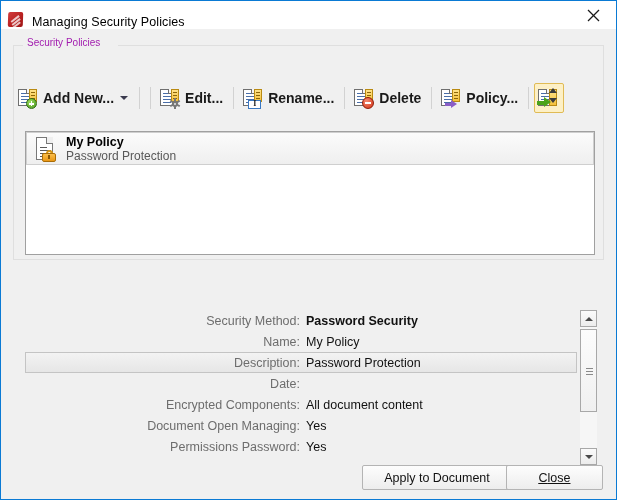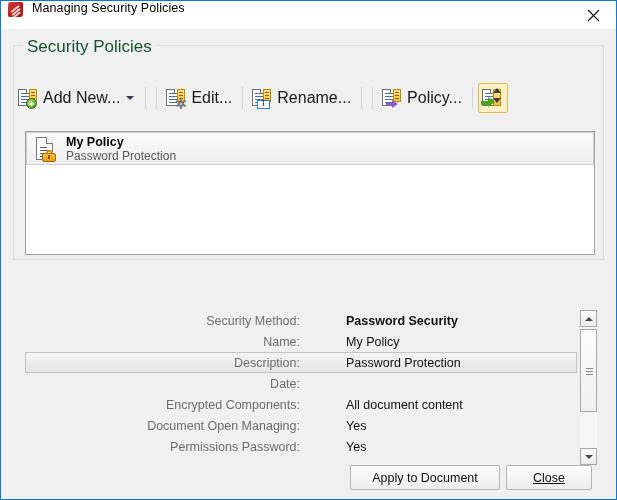--- a/index.html
+++ b/index.html
@@ -24,21 +24,21 @@
   }
 
   
   .titlebar {
     position: absolute;
     left: 0; top: 0;
     width: 615px;
     height: 28px;
     background: #ffffff;
     display: flex;
-    align-items: flex-start;
+    align-items: flex-end;
   }
   .title-icon {
     width: 18px;
     height: 18px;
     margin-left: 6px;
     margin-right: 7px;
     position: relative;
     flex: none;
   }
   .title-icon .bk {
@@ -99,22 +99,22 @@
   .groupbox .gb-top-right {
     position: absolute;
     top: 0;
     height: 1px;
     background: #dfdfdf;
   }
   .gb-label {
     position: absolute;
     top: -8px;
     left: 9px;
-    font-size: 17px;
-    color: #14532d;
+    font-size: 10px;
+    color: #a21caf;
     background: #f0f0f0;
     padding: 0 4px;
     white-space: nowrap;
   }
 
   #gb-security { left: 11px; top: 16px; width: 591px; height: 215px; }
   #gb-details  { left: 11px; top: 243px; width: 591px; height: 200px; }
 
   
   .toolbar {
@@ -124,25 +124,26 @@
     width: 532px;
     height: 30px;
     display: flex;
     align-items: center;
   }
   .tb-btn {
     display: flex;
     align-items: center;
     height: 28px;
     padding: 0 5px 0 3px;
-    font-size: 16px;
+    font-size: 14px;
     color: #1a1a1a;
     white-space: nowrap;
     cursor: default;
     user-select: none;
+    font-weight: bold;
   }
   .tb-btn .lbl { margin-left: 4px; }
   .tb-sep {
     width: 1px;
     height: 22px;
     background: #d2d2d2;
     margin: 0 5px;
     flex: none;
   }
   .tb-caret {
@@ -462,21 +463,20 @@
     top: 281px;
     width: 552px;
     height: 155px;
   }
   .detail-row {
     position: relative;
     height: 21px;
     display: flex;
     align-items: center;
     box-sizing: border-box;
-    gap: 40px;
   }
   .detail-row.hl {
     background: linear-gradient(180deg,#f3f3f3 0%, #e6e6e6 100%);
     border: 1px solid #c4c4c4;
   }
   .d-label {
     width: 281px;
     text-align: right;
     padding-right: 6px;
     font-size: 12.5px;
@@ -582,22 +582,22 @@
     border: 1px solid #b4b4b4;
     border-radius: 2px;
     font-size: 12.5px;
     color: #111111;
     display: flex;
     align-items: center;
     justify-content: center;
     cursor: default;
     font-family: "Liberation Sans", sans-serif;
   }
-  #btn-apply { left: 348px; width: 150px; }
-  #btn-close { left: 504px; width: 86px; text-decoration: underline; }
+  #btn-apply { left: 360px; width: 150px; }
+  #btn-close { left: 504px; width: 97px; text-decoration: underline; }
   .ul { text-decoration: underline; }
 </style>
 </head>
 <body>
 
 <div class="window">
 
   <div class="titlebar">
     <div class="title-icon">
       <div class="bk"></div>
@@ -686,20 +686,37 @@
               <i class="yl" style="top:5px"></i>
               <i class="yl" style="top:8px"></i>
             </span>
           <span class="textfield"></span>
         </span>
         <span class="lbl">Rename...</span>
       </div>
 
       <div class="tb-sep"></div>
 
+      <div class="tb-btn">
+        <span class="ico">
+          <span class="doc">
+              <i class="dl d1"></i>
+              <i class="dl d2"></i>
+              <i class="dl d3"></i>
+              <i class="dl d4"></i>
+            </span>
+          <span class="ypanel">
+              <i class="yl" style="top:2px"></i>
+              <i class="yl" style="top:5px"></i>
+              <i class="yl" style="top:8px"></i>
+            </span>
+          <span class="badge badge-red"></span>
+        </span>
+        <span class="lbl">Delete</span>
+      </div>
 
       <div class="tb-sep"></div>
 
       <div class="tb-btn">
         <span class="ico">
           <span class="doc">
               <i class="dl d1"></i>
               <i class="dl d2"></i>
               <i class="dl d3"></i>
               <i class="dl d4"></i>

